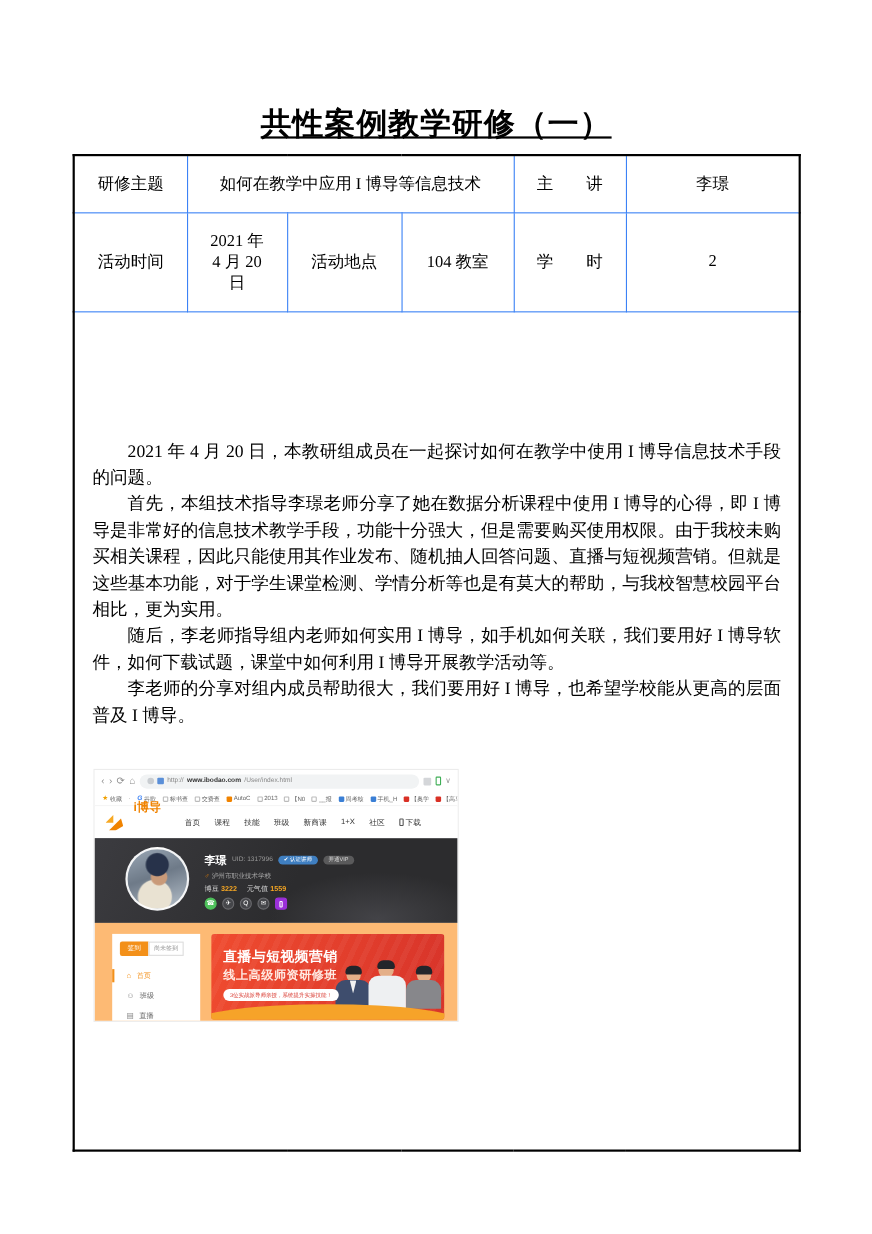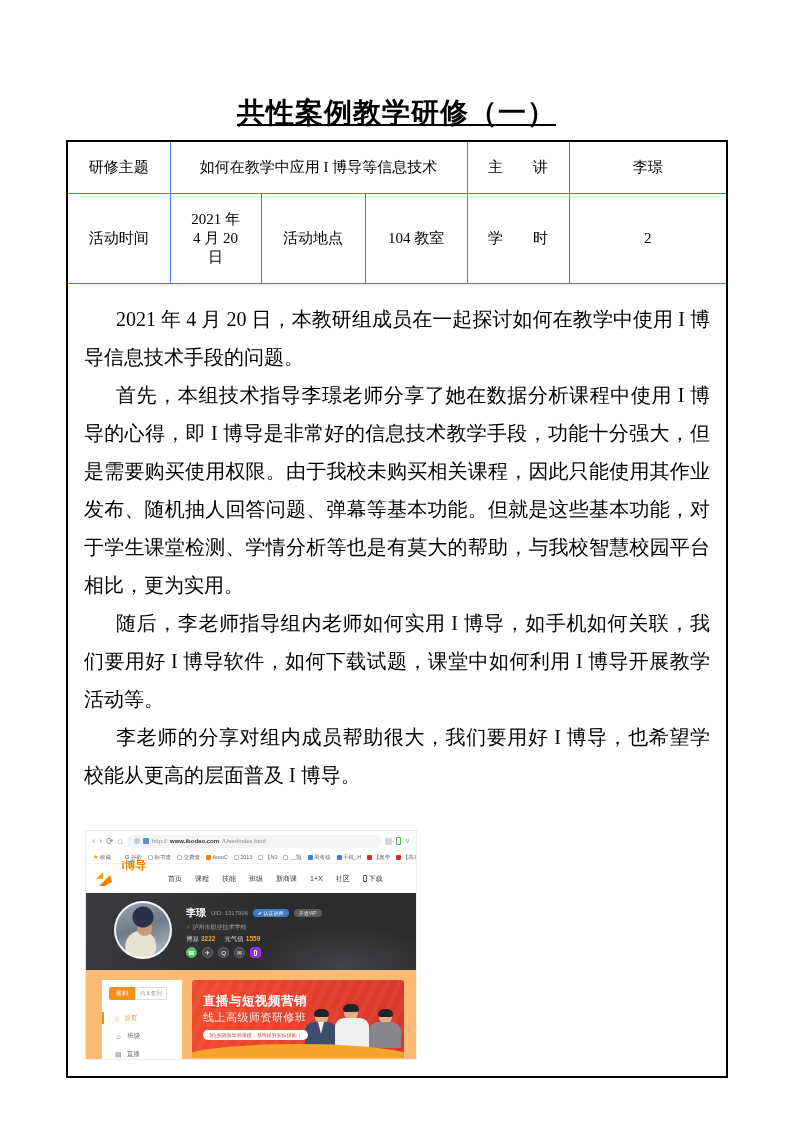--- a/index.html
+++ b/index.html
@@ -7,21 +7,21 @@
   body { font-family:"Liberation Serif","DejaVu Serif",serif; color:#000; position:relative; }
 
   .doc-title { position:absolute; top:94px; left:0; width:100%; text-align:center;
     font-size:28px; font-weight:bold; letter-spacing:1px;text-decoration:underline; }
 
   table.info-table { position:absolute; left:66px; top:140px; width:660px;
     border-collapse:collapse; table-layout:fixed; font-size:15px; border:2px solid #000; }
   table.info-table td { border:1px solid #3b82f6; text-align:center; vertical-align:middle; padding:16px; }
   tr.r1 { height:50px; } tr.r2 { height:52px; }
   td.body-cell { text-align:left; vertical-align:top; height:762px; padding:8px 4px 0 4px; }
-  .body-cell p { font-size:20px; line-height:38px; text-align:justify; text-indent:32px; }
+  .body-cell p { font-size:16px; line-height:24px; text-align:justify; text-indent:32px; }
 
   
   .shot { width:332px; height:230px; margin:36px 0 0 1px; position:relative;
     font-family:"Liberation Sans","DejaVu Sans",sans-serif; border:1px solid #ececec;
     background:#fff; overflow:hidden; }
 
   .browser-bar { height:20px; display:flex; align-items:center; gap:4px; padding:0 6px; background:#fff; }
   .nav-glyph { color:#8b8b8b; font-size:9px; line-height:1; }
   .url-bar { flex:1; height:13px; background:#f1f3f4; border-radius:7px; display:flex;
     align-items:center; gap:3px; padding:0 7px; font-size:6px; color:#888; white-space:nowrap; overflow:hidden; }
@@ -98,21 +98,21 @@
   .menu-item.active::before { content:""; position:absolute; left:0; top:3px; bottom:3px;
     width:2px; background:#f39019; }
 
   .banner { position:absolute; left:106px; top:10px; width:212px; height:78px; border-radius:3px;
     overflow:hidden;
     background:
       repeating-linear-gradient(115deg, rgba(255,255,255,.045) 0 5px, transparent 5px 11px),
       linear-gradient(100deg,#ef4b2f,#d8342a); }
   .b-t1 { position:absolute; left:11px; top:13px; font-size:12.5px; font-weight:bold; color:#fff;
     letter-spacing:.5px; z-index:6; }
-  .b-t2 { position:absolute; left:11px; top:30px; font-size:11px; font-weight:normal; color:#ffe9e2;
+  .b-t2 { position:absolute; left:11px; top:30px; font-size:11px; font-weight:bold; color:#ffe9e2;
     letter-spacing:.5px; z-index:6; }
   .b-pill { position:absolute; left:11px; top:50px; background:#fff; color:#d8342a; font-size:5px;
     padding:2px 6px; border-radius:7px; z-index:6; white-space:nowrap; }
   .wave { position:absolute; left:-6%; bottom:-16px; width:112%; height:30px; background:#f6a329;
     border-radius:100% 100% 0 0 / 100% 100% 0 0; z-index:5; }
   .people { position:absolute; right:3px; bottom:10px; width:96px; height:56px; z-index:4; }
   .person { position:absolute; bottom:0; width:32px; }
   .head { width:13px; height:13px; border-radius:50%; background:#e4af88; margin:0 auto; position:relative; }
   .head::before { content:""; position:absolute; top:-2px; left:-1px; right:-1px; height:8px;
     border-radius:7px 7px 3px 3px; background:#23252b; }
@@ -149,21 +149,21 @@
     <td>活动时间</td>
     <td>2021 年 4 月 20 日</td>
     <td>活动地点</td>
     <td>104 教室</td>
     <td>学　　时</td>
     <td>2</td>
   </tr>
   <tr>
     <td class="body-cell" colspan="6">
       <p>2021 年 4 月 20 日，本教研组成员在一起探讨如何在教学中使用 I 博导信息技术手段的问题。</p>
-      <p>首先，本组技术指导李璟老师分享了她在数据分析课程中使用 I 博导的心得，即 I 博导是非常好的信息技术教学手段，功能十分强大，但是需要购买使用权限。由于我校未购买相关课程，因此只能使用其作业发布、随机抽人回答问题、弹幕等基本功能。但就是这些基本功能，对于学生课堂检测、学情分析等也是有莫大的帮助，与我校智慧校园平台相比，更为实用。</p>
+      <p>首先，本组技术指导李璟老师分享了她在数据分析课程中使用 I 博导的心得，即 I 博导是非常好的信息技术教学手段，功能十分强大，但是需要购买使用权限。由于我校未购买相关课程，因此只能使用其作业发布、随机抽人回答问题、直播与短视频营销。但就是这些基本功能，对于学生课堂检测、学情分析等也是有莫大的帮助，与我校智慧校园平台相比，更为实用。</p>
       <p>随后，李老师指导组内老师如何实用 I 博导，如手机如何关联，我们要用好 I 博导软件，如何下载试题，课堂中如何利用 I 博导开展教学活动等。</p>
       <p>李老师的分享对组内成员帮助很大，我们要用好 I 博导，也希望学校能从更高的层面普及 I 博导。</p>
 
       <div class="shot">
 
         <div class="browser-bar">
           <span class="nav-glyph">‹</span>
           <span class="nav-glyph">›</span>
           <span class="nav-glyph">⟳</span>
           <span class="nav-glyph">⌂</span>

